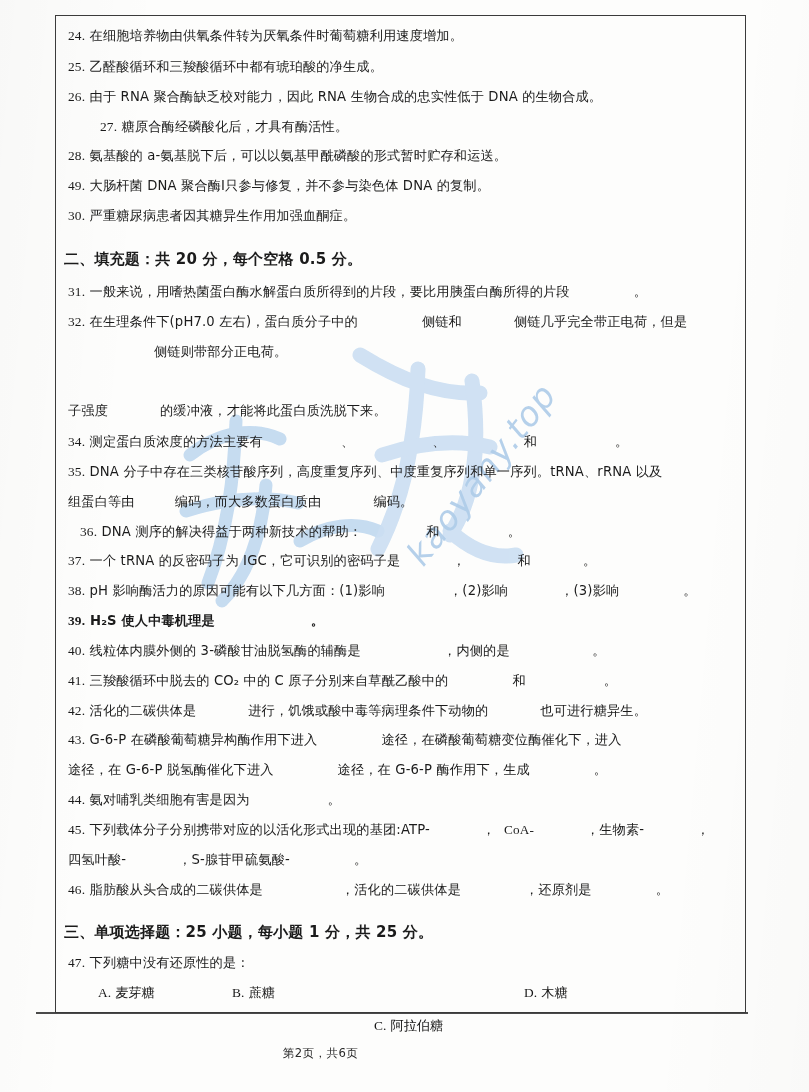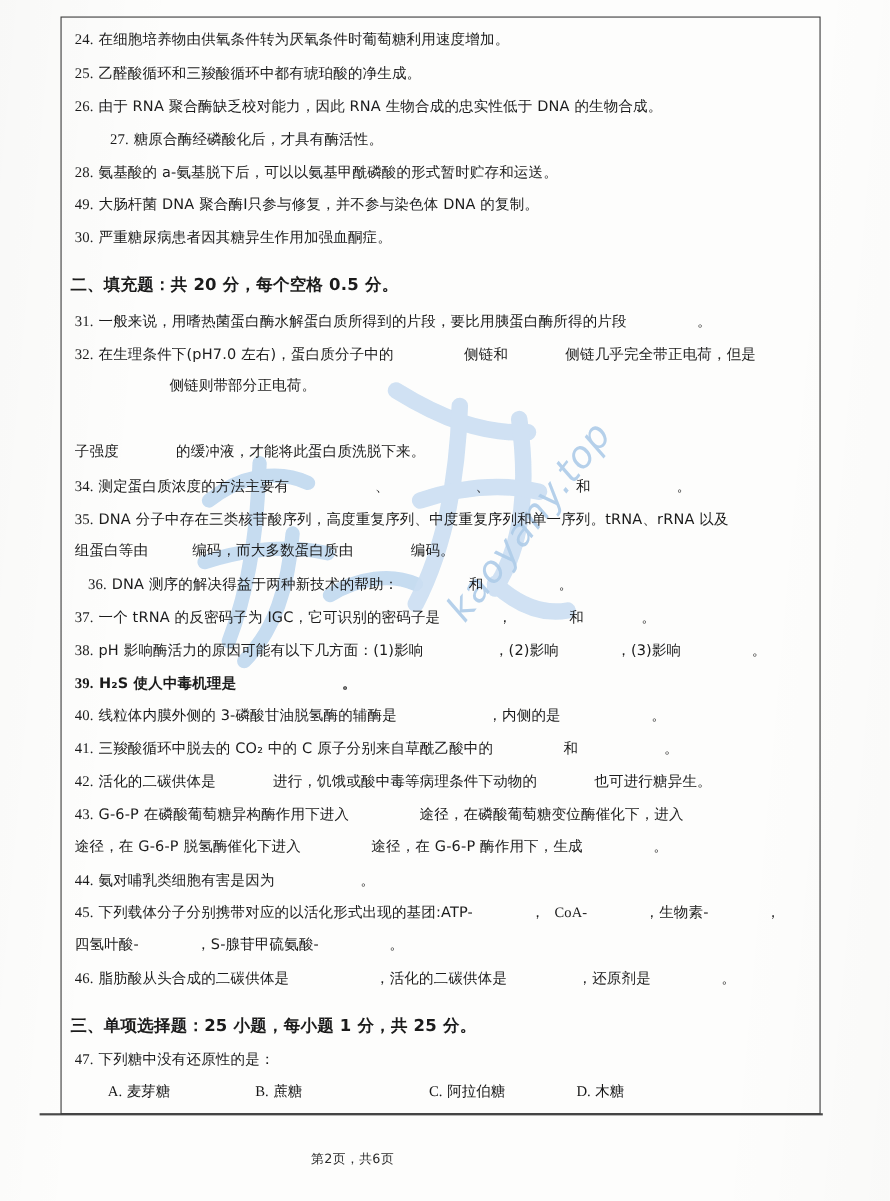--- a/index.html
+++ b/index.html
@@ -306,21 +306,21 @@
 
   <div class="opt-row" style="left: 0px; top: 1086px; width: 809px; transform-origin: 0px 0px; transform: scaleY(1.10612);">
     <span class="opt" style="left:98px;">
       <span class="num">A.</span>
       <span>麦芽糖</span>
     </span>
     <span class="opt" style="left:232px;">
       <span class="num">B.</span>
       <span>蔗糖</span>
     </span>
-    <span class="opt" style="left:390px;">
+    <span class="opt" style="left:374px;margin-top:33px;">
       <span class="num">C.</span>
       <span>阿拉伯糖</span>
     </span>
     <span class="opt" style="left:524px;">
       <span class="num">D.</span>
       <span>木糖</span>
     </span>
   </div>
 
 </div>

